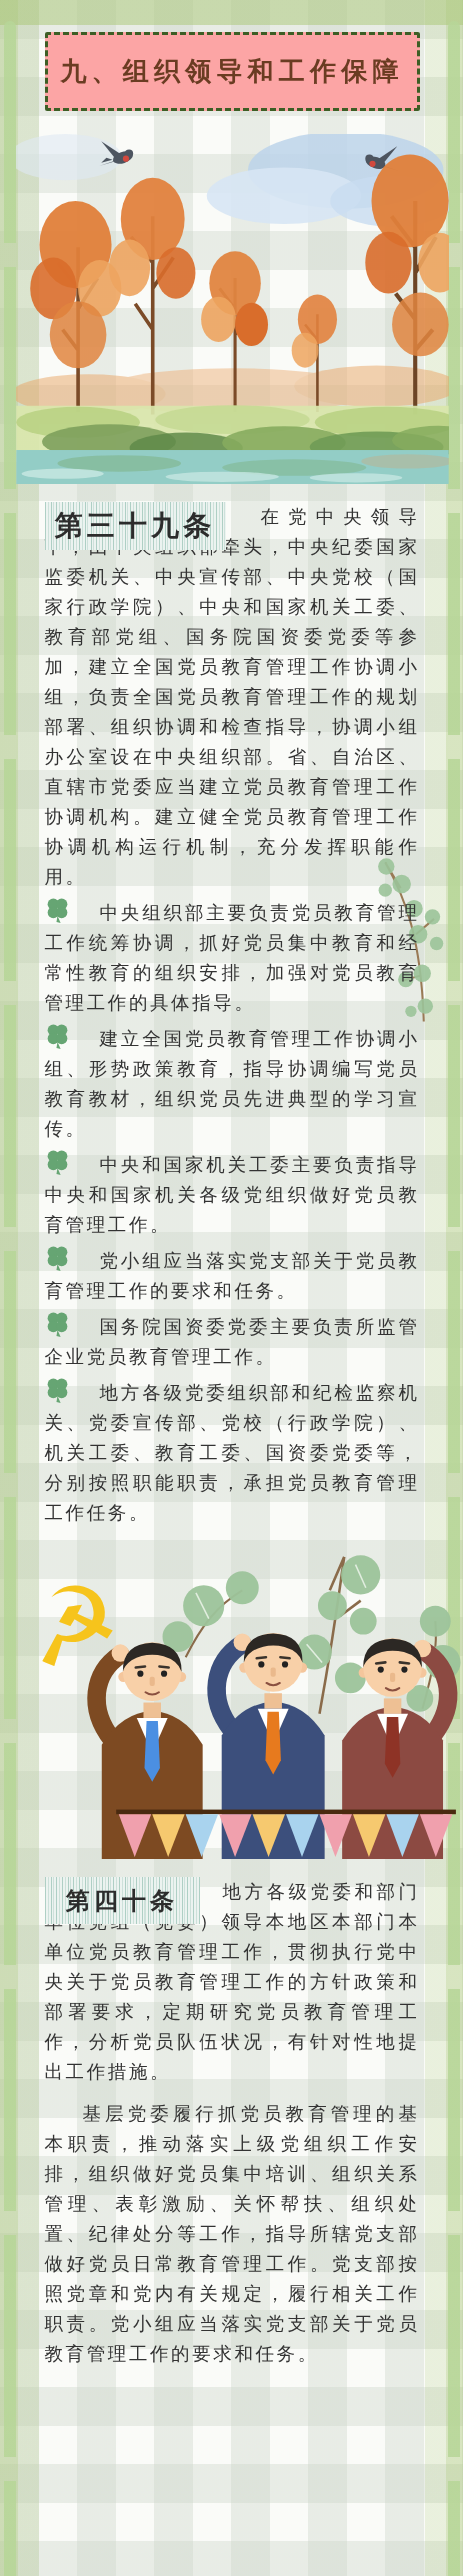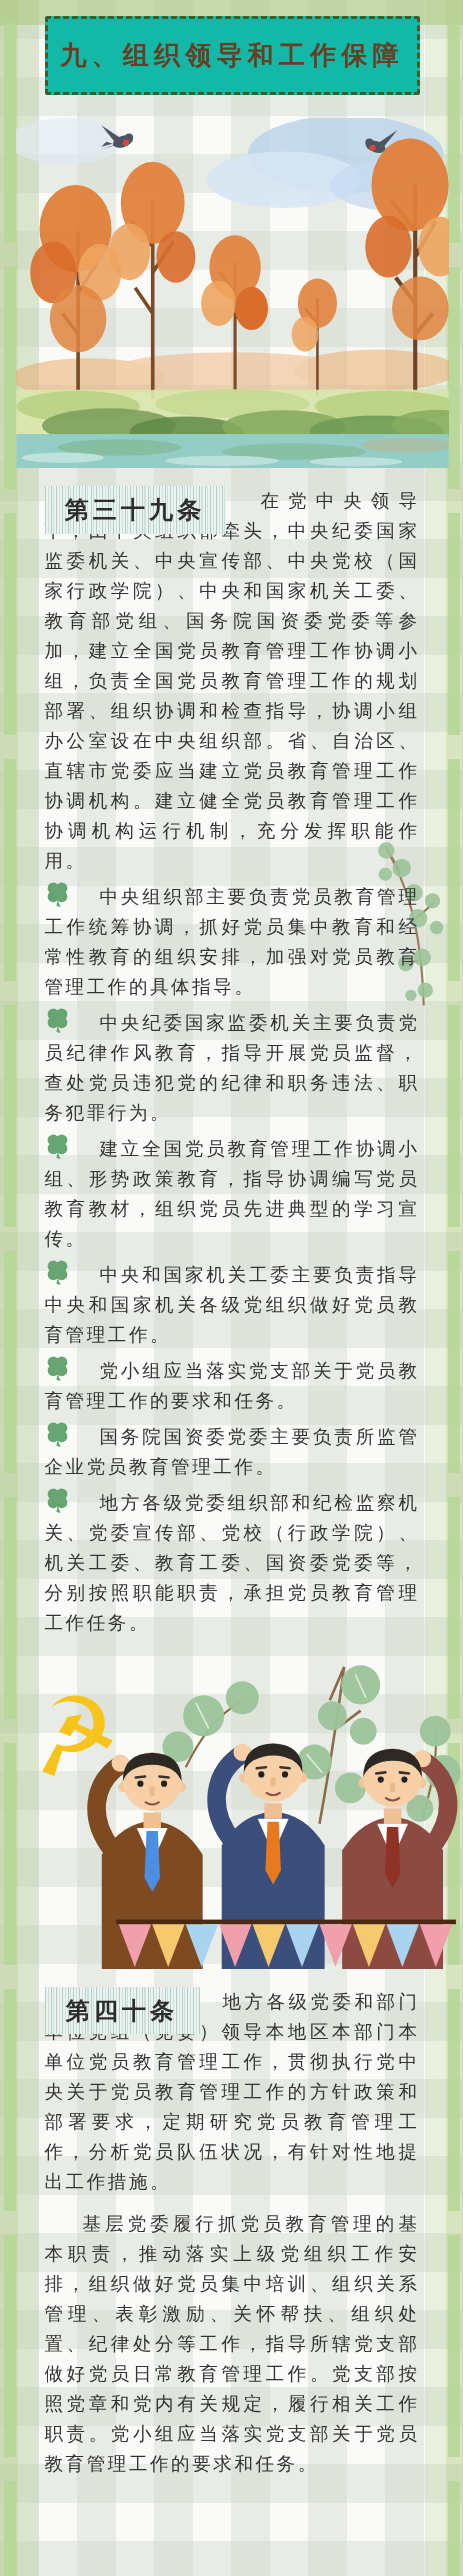--- a/index.html
+++ b/index.html
@@ -25,43 +25,43 @@
     background:repeating-linear-gradient(180deg,#b7d698 0 222px, rgba(183,214,152,0) 222px 246px);
     opacity:.88;pointer-events:none;
   }
   .side-strip.left{left:4.1px;}
   .side-strip.right{right:4.1px;}
 
   .content{position:relative;z-index:3;padding-top:15.5px;}
 
   
   .title-banner{
-    width:369px;height:73px;margin:0 auto;
-    background:#14b8a6;border:3.6px dashed #3d5e25;border-radius:2.1px;
+    width:369px;height:73px;margin:16px auto;
+    background:#fca5a5;border:3.6px dashed #3d5e25;border-radius:2.1px;
     display:flex;align-items:center;justify-content:center;
   }
   .title-banner h1{
     margin:0;font-size:26px;font-weight:bold;color:#6a3c22;letter-spacing:5.2px;
   }
 
   
   .landscape{width:433px;height:350px;margin:23px auto 0;position:relative;}
   .landscape svg{display:block;}
 
   
   .article{width:375px;margin:0 auto;position:relative;color:#333;}
   .art39{margin-top:18.5px;}
   .article-heading{
     position:absolute;top:0;left:0;display:flex;align-items:center;justify-content:center;
     color:#2c2c2c;font-weight:bold;background-color:#ecf3f0;
     background-image:repeating-linear-gradient(90deg,
       rgba(124,178,161,.55) 0 1px, rgba(124,178,161,0) 1px 2.6px,
       rgba(124,178,161,.28) 2.6px 3.6px, rgba(124,178,161,0) 3.6px 5.7px);
   }
-  .h39{width:181px;height:48px;font-size:24px;letter-spacing:4.1px;}
+  .h39{width:181px;height:48px;font-size:28px;letter-spacing:4.1px;}
   .h40{width:155px;height:47px;font-size:24px;letter-spacing:4.1px;align-items:center;}
   .body-text{
     font-size:18.5px;line-height:30px;letter-spacing:2.6px;margin:0;
     text-align:justify;word-break:break-all;
   }
   .p-intro39{text-indent:216px;min-height:52px;}
   .p-intro40{text-indent:178px;min-height:50px;}
   .bullet{position:relative;margin-top:6px;}
   .bullet .body-text{text-indent:55px;}
   .clover{position:absolute;left:0;top:-1px;width:25px;height:27px;}
@@ -208,32 +208,20 @@
       <svg class="clover" viewBox="0 0 48 52">
           <g fill="#66a573">
             <circle cx="16" cy="14" r="11"></circle>
             <circle cx="32" cy="14" r="11"></circle>
             <circle cx="16" cy="30" r="11"></circle>
             <circle cx="32" cy="30" r="11"></circle>
             <path d="M24 36 L30 50 L22 48Z"></path>
           </g>
         </svg>
       <p class="body-text">中央组织部主要负责党员教育管理工作统筹协调，抓好党员集中教育和经常性教育的组织安排，加强对党员教育管理工作的具体指导。</p>
-    </div>
-    <div class="bullet">
-      <svg class="clover" viewBox="0 0 48 52">
-          <g fill="#66a573">
-            <circle cx="16" cy="14" r="11"></circle>
-            <circle cx="32" cy="14" r="11"></circle>
-            <circle cx="16" cy="30" r="11"></circle>
-            <circle cx="32" cy="30" r="11"></circle>
-            <path d="M24 36 L30 50 L22 48Z"></path>
-          </g>
-        </svg>
-      <p class="body-text">中央纪委国家监委机关主要负责党员纪律作风教育，指导开展党员监督，查处党员违犯党的纪律和职务违法、职务犯罪行为。</p>
     </div>
     <div class="bullet">
       <svg class="clover" viewBox="0 0 48 52">
           <g fill="#66a573">
             <circle cx="16" cy="14" r="11"></circle>
             <circle cx="32" cy="14" r="11"></circle>
             <circle cx="16" cy="30" r="11"></circle>
             <circle cx="32" cy="30" r="11"></circle>
             <path d="M24 36 L30 50 L22 48Z"></path>
           </g>

